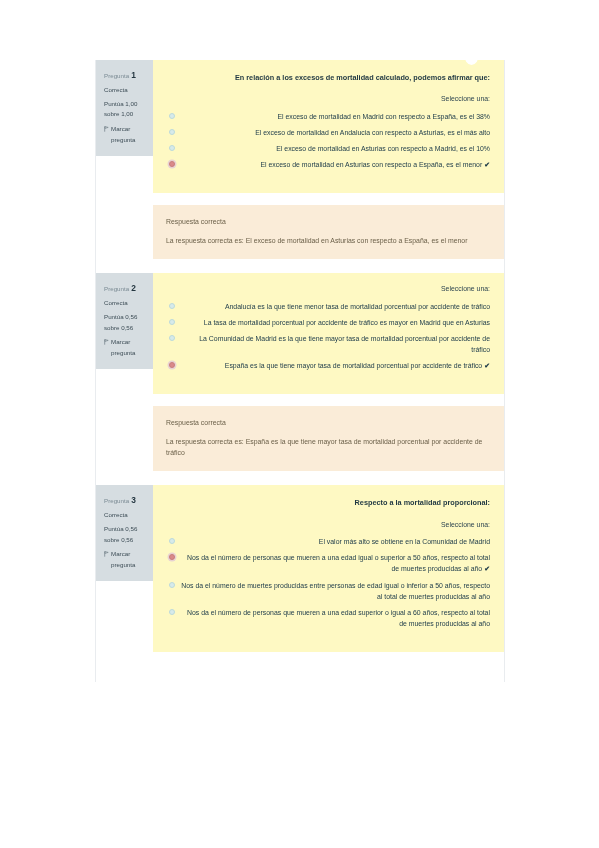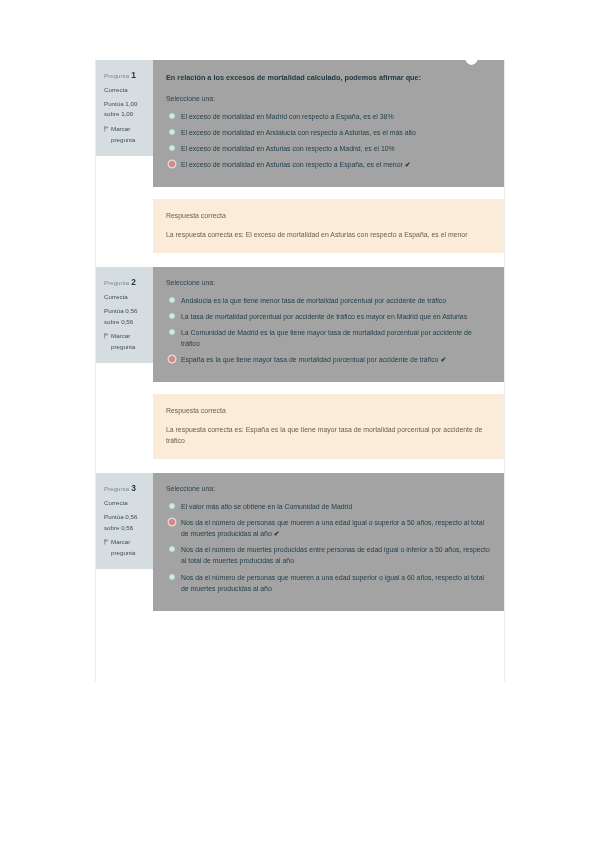--- a/index.html
+++ b/index.html
@@ -87,23 +87,24 @@
   .q-flag .flag-txt { max-width: 38px; }
 
   
   .q-main {
     flex: 1 1 auto;
     min-width: 0;
   }
 
   .q-card {
     position: relative;
-    background: #a3a3a3;
-    padding: 12px 14px 14px 13px;
-    box-sizing: border-box;
+    background: #fef9c3;
+    padding: 12px 14px 20px 13px;
+    box-sizing: border-box;
+    text-align: right;
   }
   
   .notch {
     position: absolute;
     top: -6px;
     right: 25px;
     width: 15px;
     height: 11px;
     background: #ffffff;
     border-radius: 0 0 50% 50% / 0 0 100% 100%;
@@ -280,20 +281,21 @@
           <div class="q-flag">
             <span class="flag-ico"><svg width="5" height="6" viewBox="0 0 5 6">
                 <path d="M0.7 0.3 L0.7 5.7" stroke="#5a6a73" stroke-width="0.6" fill="none"></path>
                 <path d="M1.0 0.5 L4.2 1.4 L1.0 2.4 Z" stroke="#5a6a73" stroke-width="0.5" fill="none"></path>
               </svg></span>
             <span class="flag-txt">Marcar pregunta</span>
           </div>
         </div>
         <div class="q-main">
           <div class="q-card">
+            <p class="q-text">Respecto a la mortalidad proporcional:</p>
             <p class="q-prompt">Seleccione una:</p>
             <ul class="answers">
               <li class="answer">
                 <span class="radio"></span>
                 <span class="a-text"><span>El valor más alto se obtiene en la Comunidad de Madrid</span></span>
               </li>
               <li class="answer selected">
                 <span class="radio"></span>
                 <span class="a-text"><span>Nos da el número de personas que mueren a una edad igual o superior a 50 años, respecto al total de muertes producidas al año</span><span class="tick">✔</span></span>
               </li>

